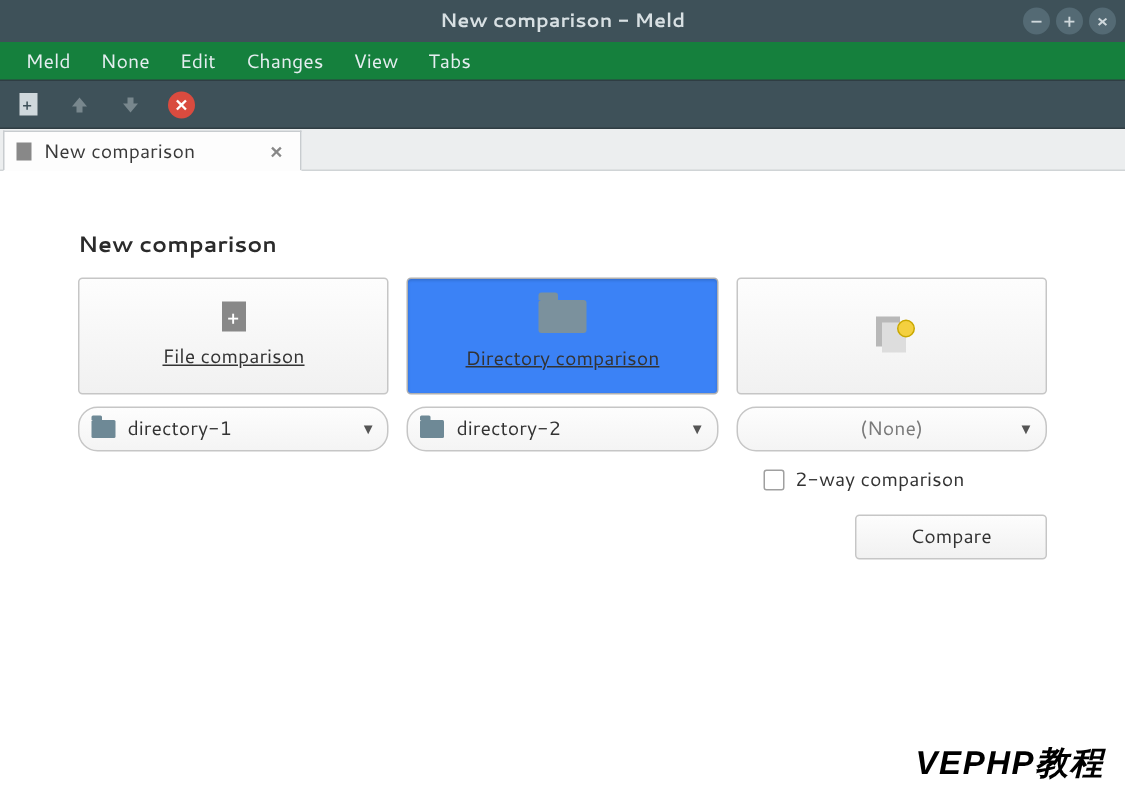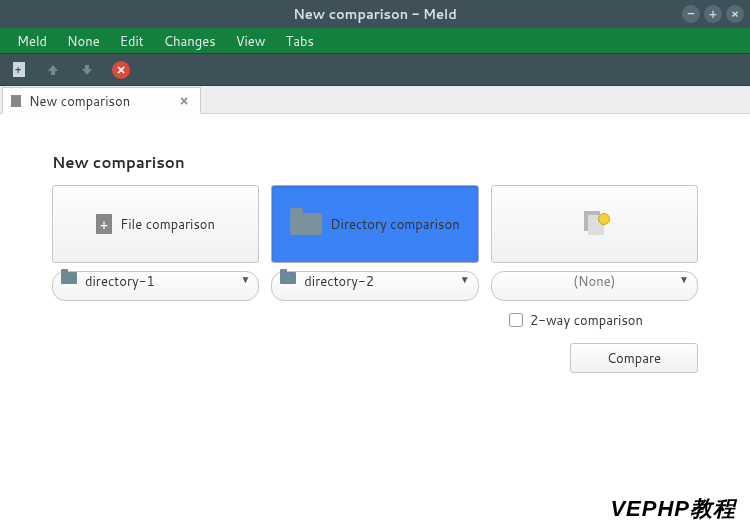--- a/index.html
+++ b/index.html
@@ -28,24 +28,24 @@
   .tabstrip { height: 28px; background: #eceeef; border-bottom: 1px solid #d0d4d6; display: flex; align-items: flex-end; padding-left: 2px; }
   .tab { height: 27px; background: #fdfdfd; border: 1px solid #c8cccf; border-bottom: 1px solid #fdfdfd; padding: 0 10px 0 8px; display: flex; align-items: center; gap: 8px; font-size: 13px; color: #3a3a3a; margin-bottom: -1px; }
   .tab .doc-tiny { width: 10px; height: 12px; background: #888; position: relative; }
   .tab-close { color: #888; font-size: 14px; cursor: pointer; padding: 0 2px; font-weight: bold; font-family: sans-serif; }
   .tab-spacer { width: 32px; }
 
   
   .content { padding: 38px 52px 0 52px; }
   .heading { font-size: 15px; font-weight: bold; color: #2b2b2b; margin-bottom: 12px; }
   .mode-row { display: flex; gap: 12px; margin-bottom: 8px; }
-  .mode-btn { flex: 1; height: 78px; border: 1px solid #c6c6c6; border-radius: 3px; background: linear-gradient(#fdfdfd, #f1f1f1); display: flex; flex-direction: row; align-items: center; justify-content: center; gap: 8px; cursor: pointer; font-size: 13px; color: #333; }
+  .mode-btn { flex: 1; height: 78px; border: 1px solid #c6c6c6; border-radius: 3px; background: linear-gradient(#fdfdfd, #f1f1f1); display: flex; flex-direction: column; align-items: center; justify-content: center; gap: 8px; cursor: pointer; font-size: 13px; color: #333; text-decoration: underline; }
   .mode-btn.active { background: #3b82f6; border-color: #b0b0b0; box-shadow: inset 0 1px 2px rgba(0,0,0,0.15); }
   .picker-row { display: flex; gap: 12px; margin-bottom: 10px; }
-  .picker { flex: 1; height: 30px; border: 1px solid #c6c6c6; border-radius: 13px; background: linear-gradient(#fdfdfd, #f4f4f4); display: flex; padding: 0 8px; cursor: pointer; font-size: 13px; color: #333; position: relative; }
+  .picker { flex: 1; height: 30px; border: 1px solid #c6c6c6; border-radius: 13px; background: linear-gradient(#fdfdfd, #f4f4f4); display: flex; align-items: center; padding: 0 8px; cursor: pointer; font-size: 13px; color: #333; position: relative; }
   .picker.none { color: #7a7a7a; justify-content: center; }
   .folder-ico { width: 16px; height: 12px; background: #6e8996; border-radius: 1px; margin-right: 8px; position: relative; }
   .folder-ico::before { content: ""; position: absolute; top: -3px; left: 0; width: 7px; height: 3px; background: #6e8996; border-radius: 1px 1px 0 0; }
   .caret { margin-left: auto; color: #555; font-size: 10px; }
   .checkbox-row { display: flex; justify-content: flex-end; padding-right: 55px; margin-bottom: 14px; }
   .checkbox-wrap { display: flex; align-items: center; gap: 7px; font-size: 13px; color: #333; cursor: pointer; }
   .cb { width: 14px; height: 14px; border: 1px solid #a0a0a0; border-radius: 2px; background: #fff; }
   .action-row { display: flex; justify-content: flex-end; gap: 8px; }
   .action-btn { width: 128px; height: 30px; border: 1px solid #c6c6c6; border-radius: 3px; background: linear-gradient(#fdfdfd, #f1f1f1); display: flex; align-items: center; justify-content: center; font-size: 13px; color: #333; cursor: pointer; }
 

